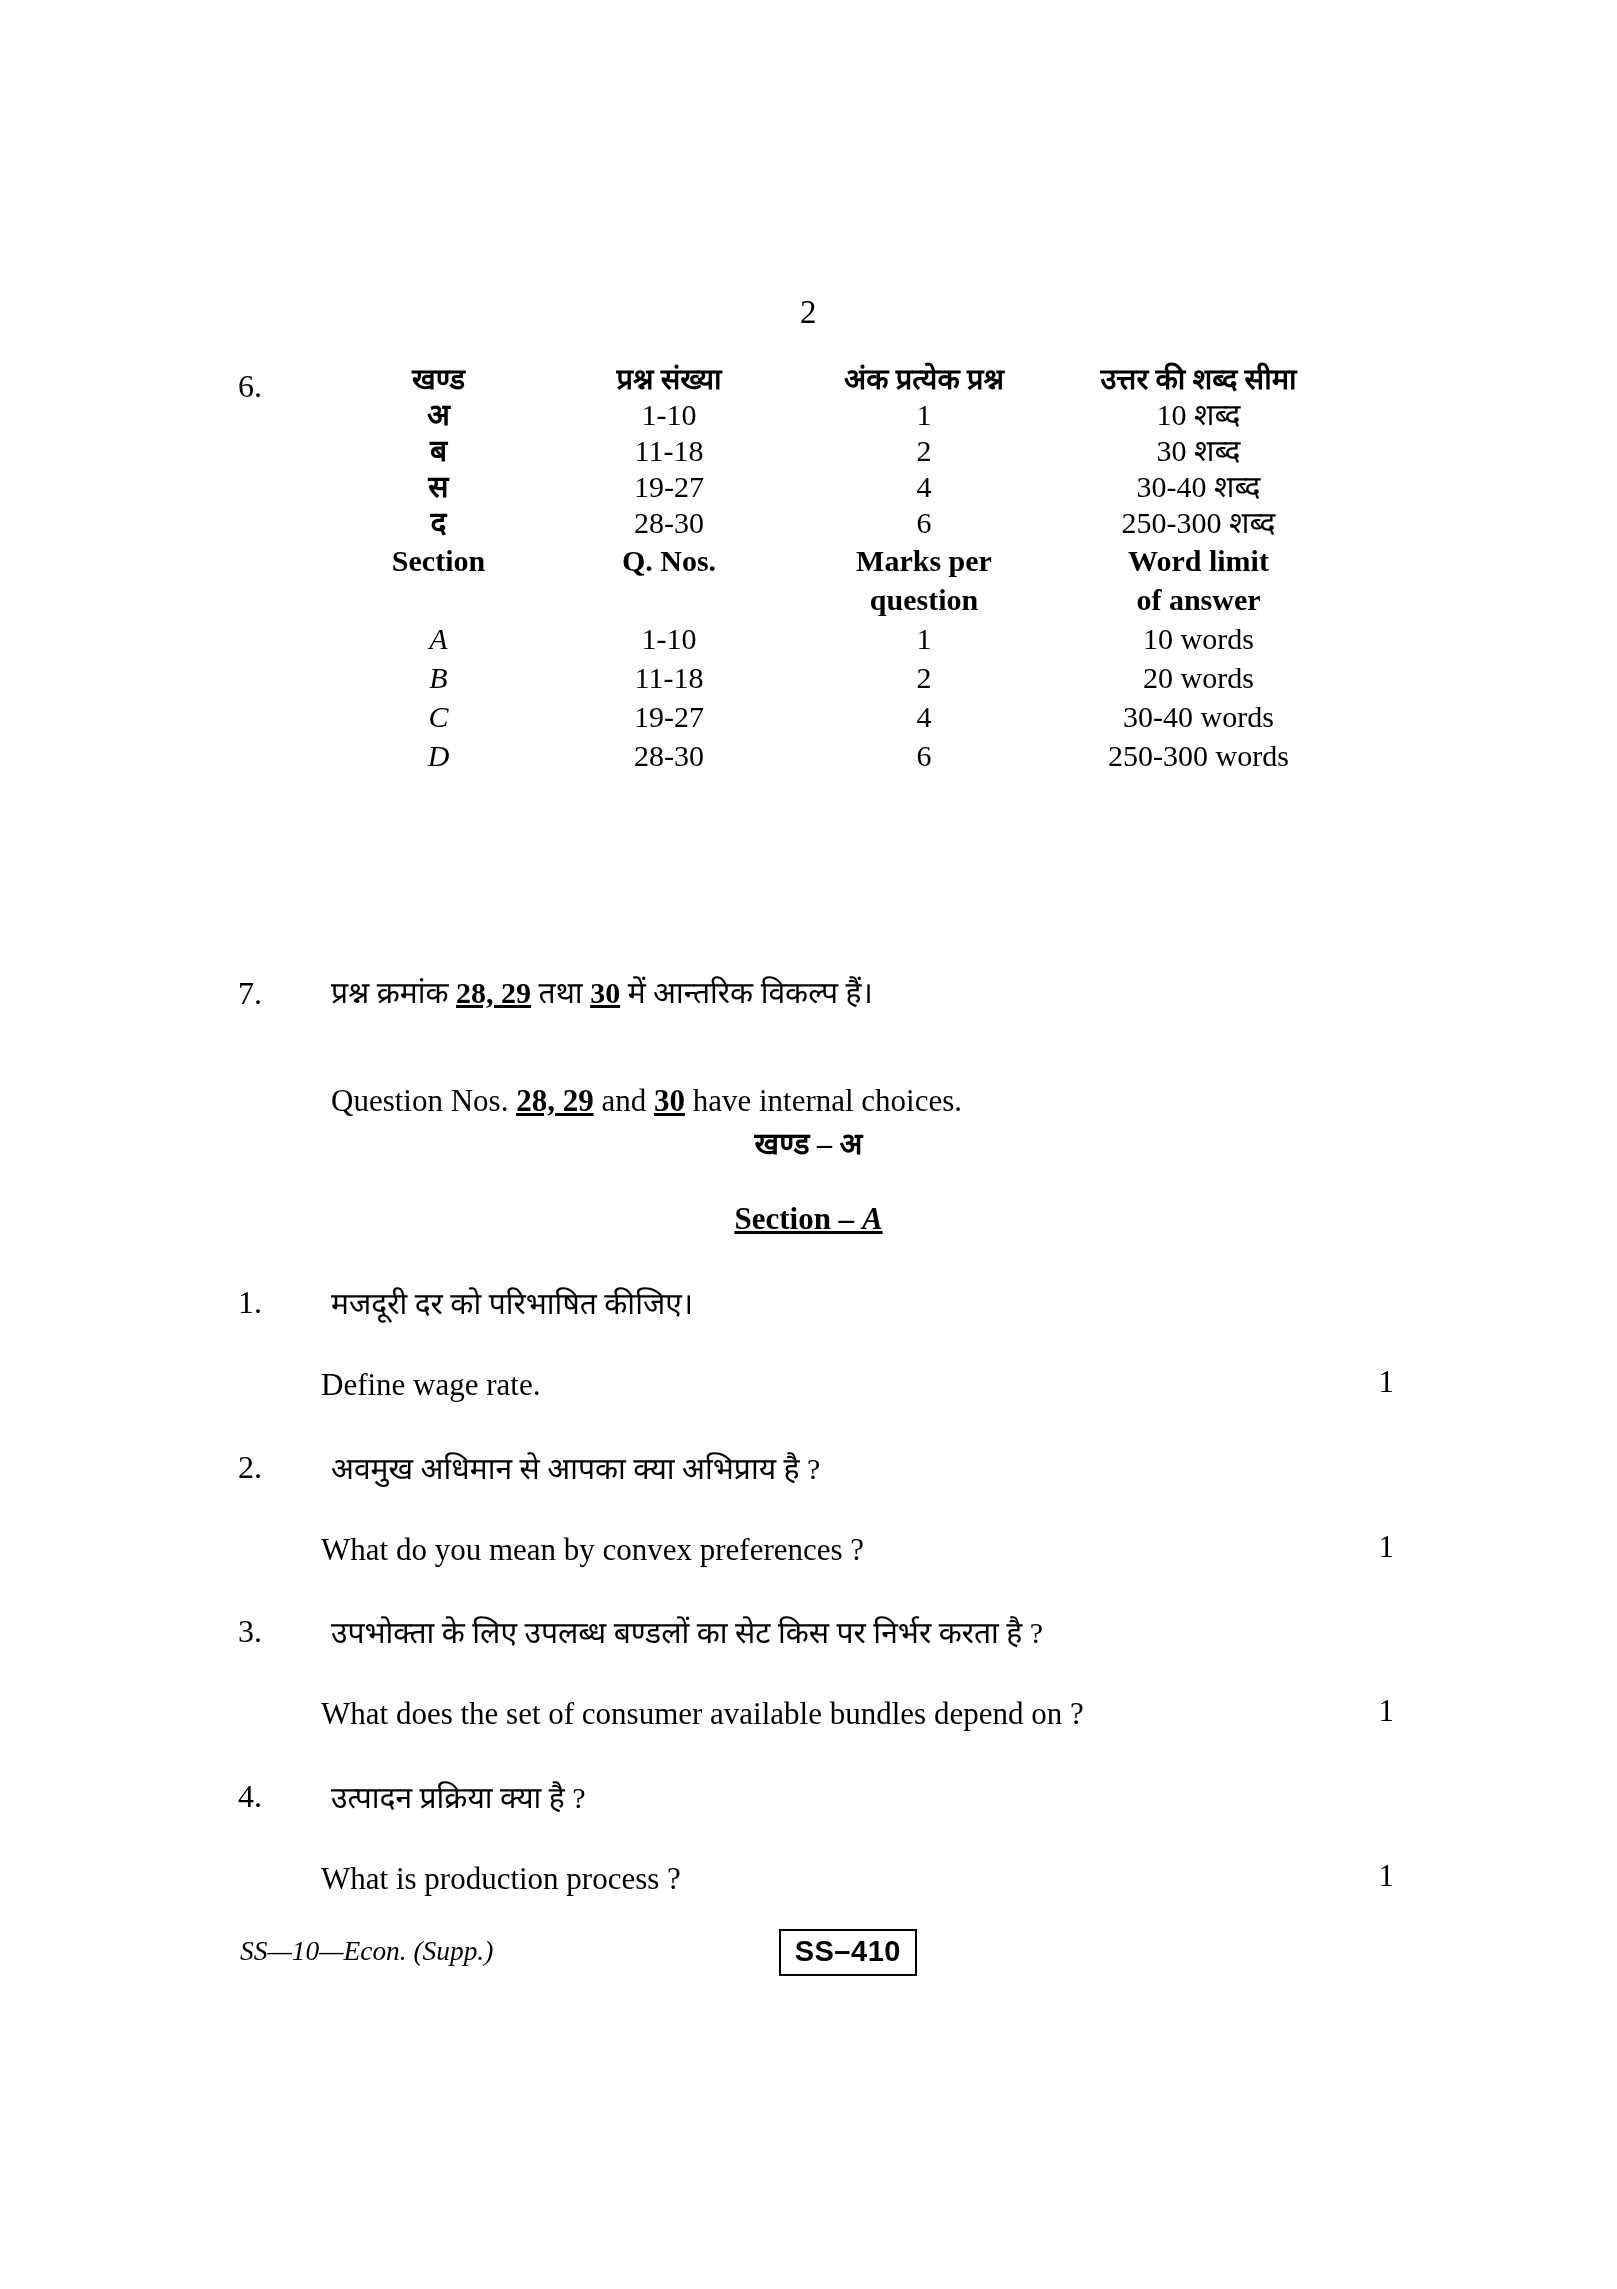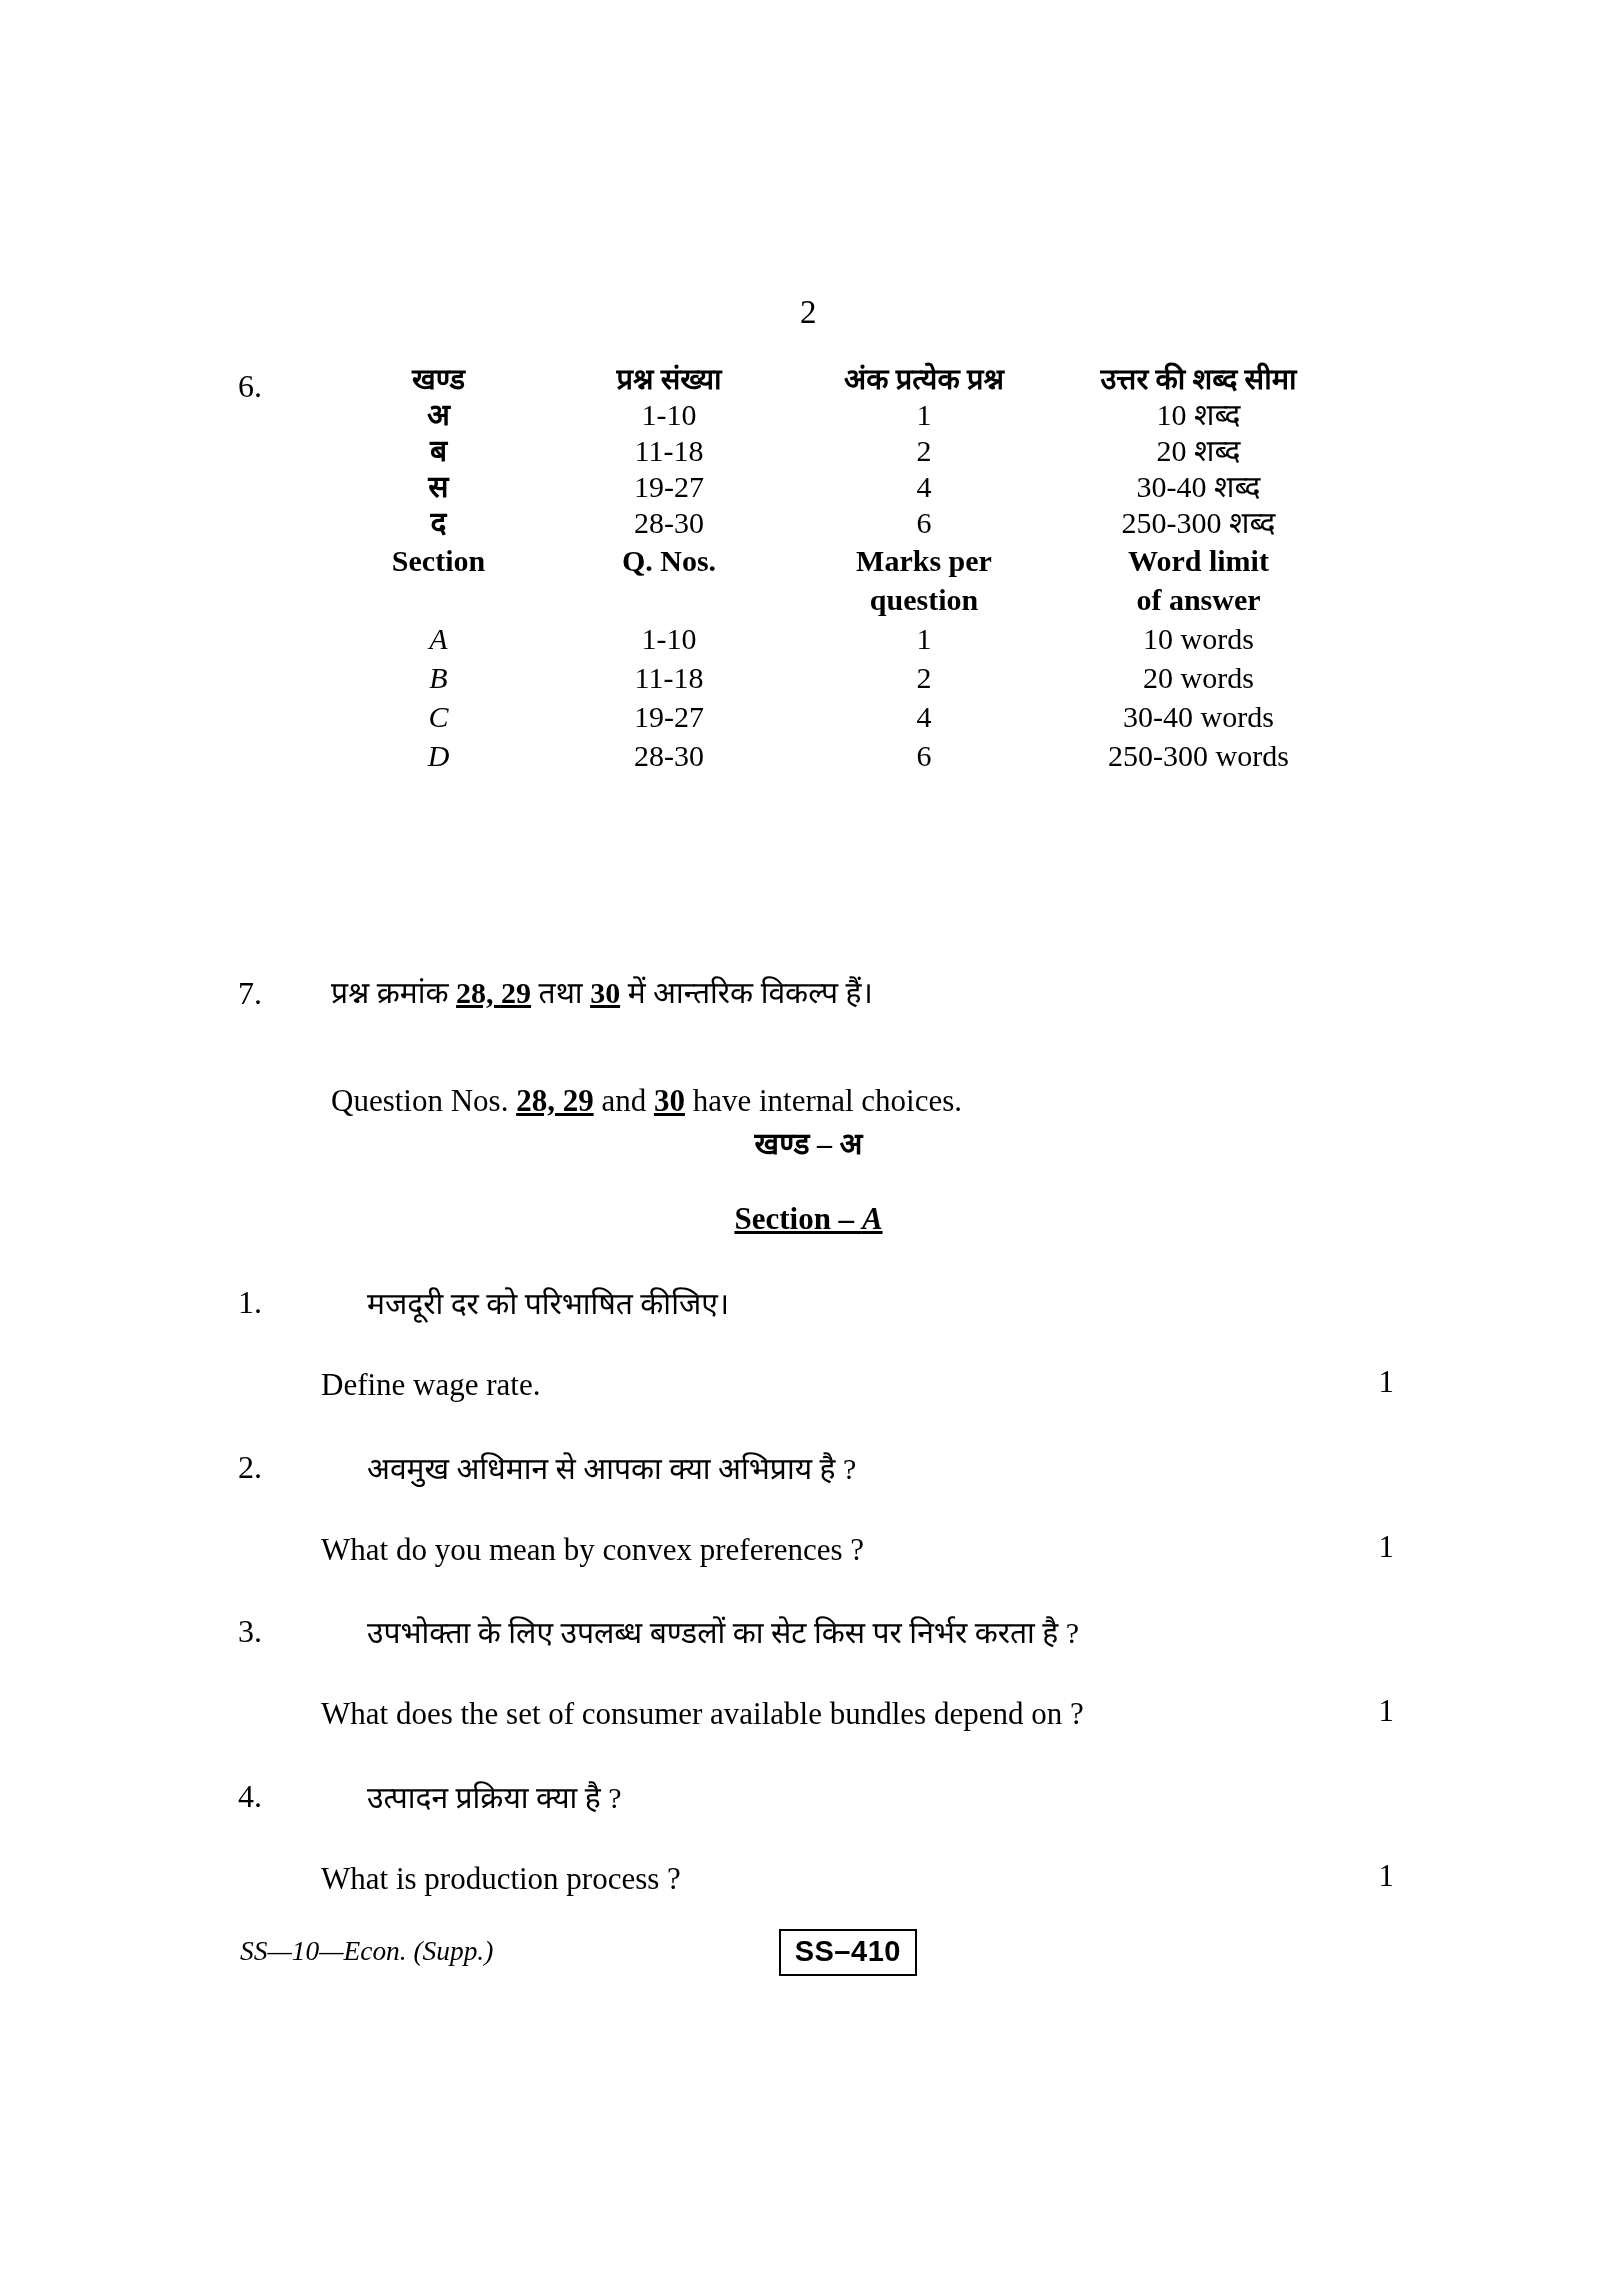--- a/index.html
+++ b/index.html
@@ -159,21 +159,20 @@
     top: 0;
     font-size: 32px;
   }
   .q-hi {
     position: absolute;
     left: 93px;
     top: 0;
     font-size: 30px;
     line-height: 1.35;
     white-space: nowrap;
-    margin-left: 36px;
   }
   .q-en {
     position: absolute;
     left: 83px;
     top: 80px;
     font-size: 31px;
     line-height: 1.35;
     white-space: nowrap;
   }
   .q-marks {
@@ -233,21 +232,21 @@
         <tr class="hi-row">
           <td class="sec-cell">अ</td>
           <td>1-10</td>
           <td>1</td>
           <td>10 शब्द</td>
         </tr>
         <tr class="hi-row">
           <td class="sec-cell">ब</td>
           <td>11-18</td>
           <td>2</td>
-          <td>20 शब्द</td>
+          <td>30 शब्द</td>
         </tr>
         <tr class="hi-row">
           <td class="sec-cell">स</td>
           <td>19-27</td>
           <td>4</td>
           <td>30-40 शब्द</td>
         </tr>
         <tr class="hi-row">
           <td class="sec-cell">द</td>
           <td>28-30</td>

